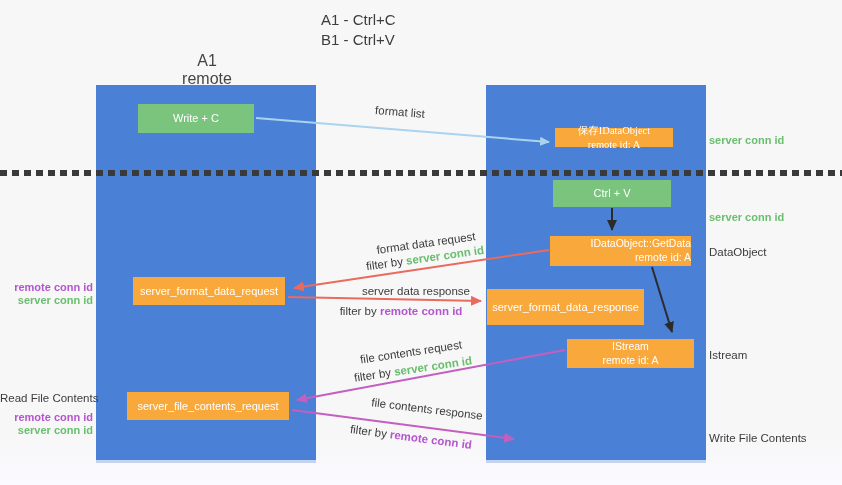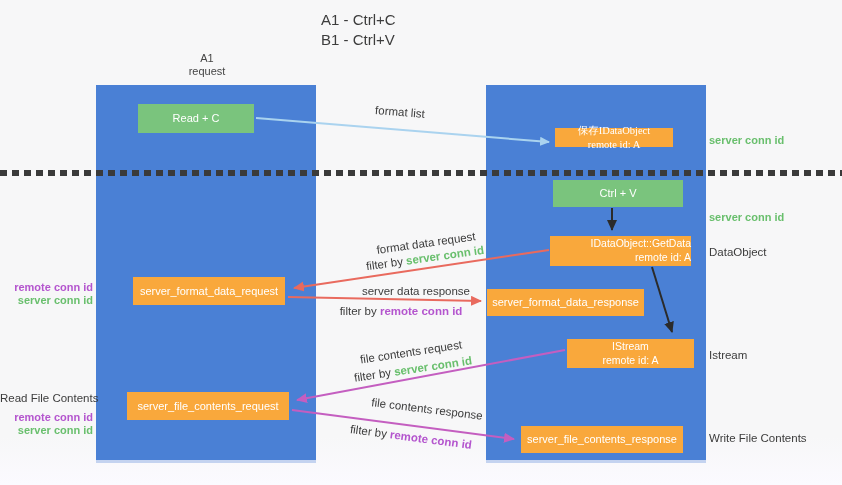--- a/index.html
+++ b/index.html
@@ -13,21 +13,21 @@
     overflow:hidden;
     background:linear-gradient(#f7f7f8 0%, #f7f7f8 90%, #fbfaff 100%);
     color:#3c3c3c;
   }
   .title{
     position:absolute;left:321px;top:10px;width:200px;
     text-align:left;font-size:15px;line-height:1.3;color:#3d3d3d;
   }
   .col-header{
     position:absolute;top:52px;width:110px;
-    text-align:center;font-size:11px;line-height:1.15;color:#454545;
+    text-align:center;font-size:16px;line-height:1.15;color:#454545;
   }
   .col-header.a1{left:152px;}
   .col-header.b1{left:551px;margin-top:48px;}
   .column{
     position:absolute;top:85px;width:220px;height:375px;
     background:#4a80d5;
     border-bottom:3px solid #c4d3f0;
   }
   .column.left{left:96px;}
   .column.right{left:486px;}
@@ -62,21 +62,21 @@
 
 <div class="canvas">
 
   <div class="title">
     <div>A1 - Ctrl+C</div>
     <div>B1 - Ctrl+V</div>
   </div>
 
   <div class="col-header a1">
     <div>A1</div>
-    <div>request</div>
+    <div>remote</div>
   </div>
   <div class="col-header b1">
     <div>B1</div>
     <div>connection</div>
   </div>
 
   <div class="column left"></div>
   <div class="column right"></div>
 
   <div class="dashed-line"></div>
@@ -99,57 +99,54 @@
     <line x1="256" y1="118" x2="549" y2="142" stroke="#aad3ef" stroke-width="2" marker-end="url(#m-blue)"></line>
     <line x1="612" y1="208" x2="612" y2="230" stroke="#2b2b2b" stroke-width="2" marker-end="url(#m-black)"></line>
     <line x1="652" y1="267" x2="672" y2="332" stroke="#2b2b2b" stroke-width="2" marker-end="url(#m-black)"></line>
     <line x1="549" y1="250" x2="294" y2="288" stroke="#e96a5e" stroke-width="2" marker-end="url(#m-salmon)"></line>
     <line x1="288" y1="297" x2="481" y2="301" stroke="#e96a5e" stroke-width="2" marker-end="url(#m-salmon)"></line>
     <line x1="565" y1="350" x2="297" y2="400" stroke="#c45ec0" stroke-width="2" marker-end="url(#m-orchid)"></line>
     <line x1="292" y1="410" x2="514" y2="439" stroke="#c45ec0" stroke-width="2" marker-end="url(#m-orchid)"></line>
   </svg>
 
   <div class="node green" style="left:138px;top:104px;width:116px;height:29px;">
-    <span>Read + C</span>
+    <span>Write + C</span>
   </div>
 
   <div class="node orange two-line" style="left:555px;top:128px;width:118px;height:19px;font-family:Liberation Serif, serif;">
     <div>保存IDataObject</div>
     <div>remote id: A</div>
   </div>
 
-  <div class="node green" style="left:553px;top:180px;width:130px;height:27px;align-items:center;">
+  <div class="node green" style="left:553px;top:180px;width:118px;height:27px;align-items:center;">
     <span>Ctrl + V</span>
   </div>
 
   <div class="node orange two-line" style="left:550px;top:236px;width:141px;height:30px;align-items:flex-end;">
     <div>IDataObject::GetData</div>
     <div>remote id: A</div>
   </div>
 
   <div class="node orange" style="left:133px;top:277px;width:152px;height:28px;">
     <span>server_format_data_request</span>
   </div>
 
-  <div class="node orange" style="left:487px;top:289px;width:157px;height:27px;">
+  <div class="node orange" style="left:487px;top:289px;width:157px;height:36px;">
     <span>server_format_data_response</span>
   </div>
 
   <div class="node orange two-line" style="left:567px;top:339px;width:127px;height:29px;">
     <div>IStream</div>
     <div>remote id: A</div>
   </div>
 
   <div class="node orange" style="left:127px;top:392px;width:162px;height:28px;">
     <span>server_file_contents_request</span>
   </div>
 
-  <div class="node orange" style="left:521px;top:426px;width:162px;height:27px;">
-    <span>server_file_contents_response</span>
-  </div>
 
   <div class="flow-label" style="left:400px;top:112px;transform:translate(-50%,-50%) rotate(4.5deg);">format list</div>
 
   <div class="flow-label" style="left:426px;top:243px;transform:translate(-50%,-50%) rotate(-8deg);">format data request</div>
   <div class="flow-label" style="left:425px;top:258px;transform:translate(-50%,-50%) rotate(-8deg);">
     <span>filter by</span>
     <span class="key-green">server conn id</span>
   </div>
 
   <div class="flow-label" style="left:416px;top:291px;transform:translate(-50%,-50%);">server data response</div>

